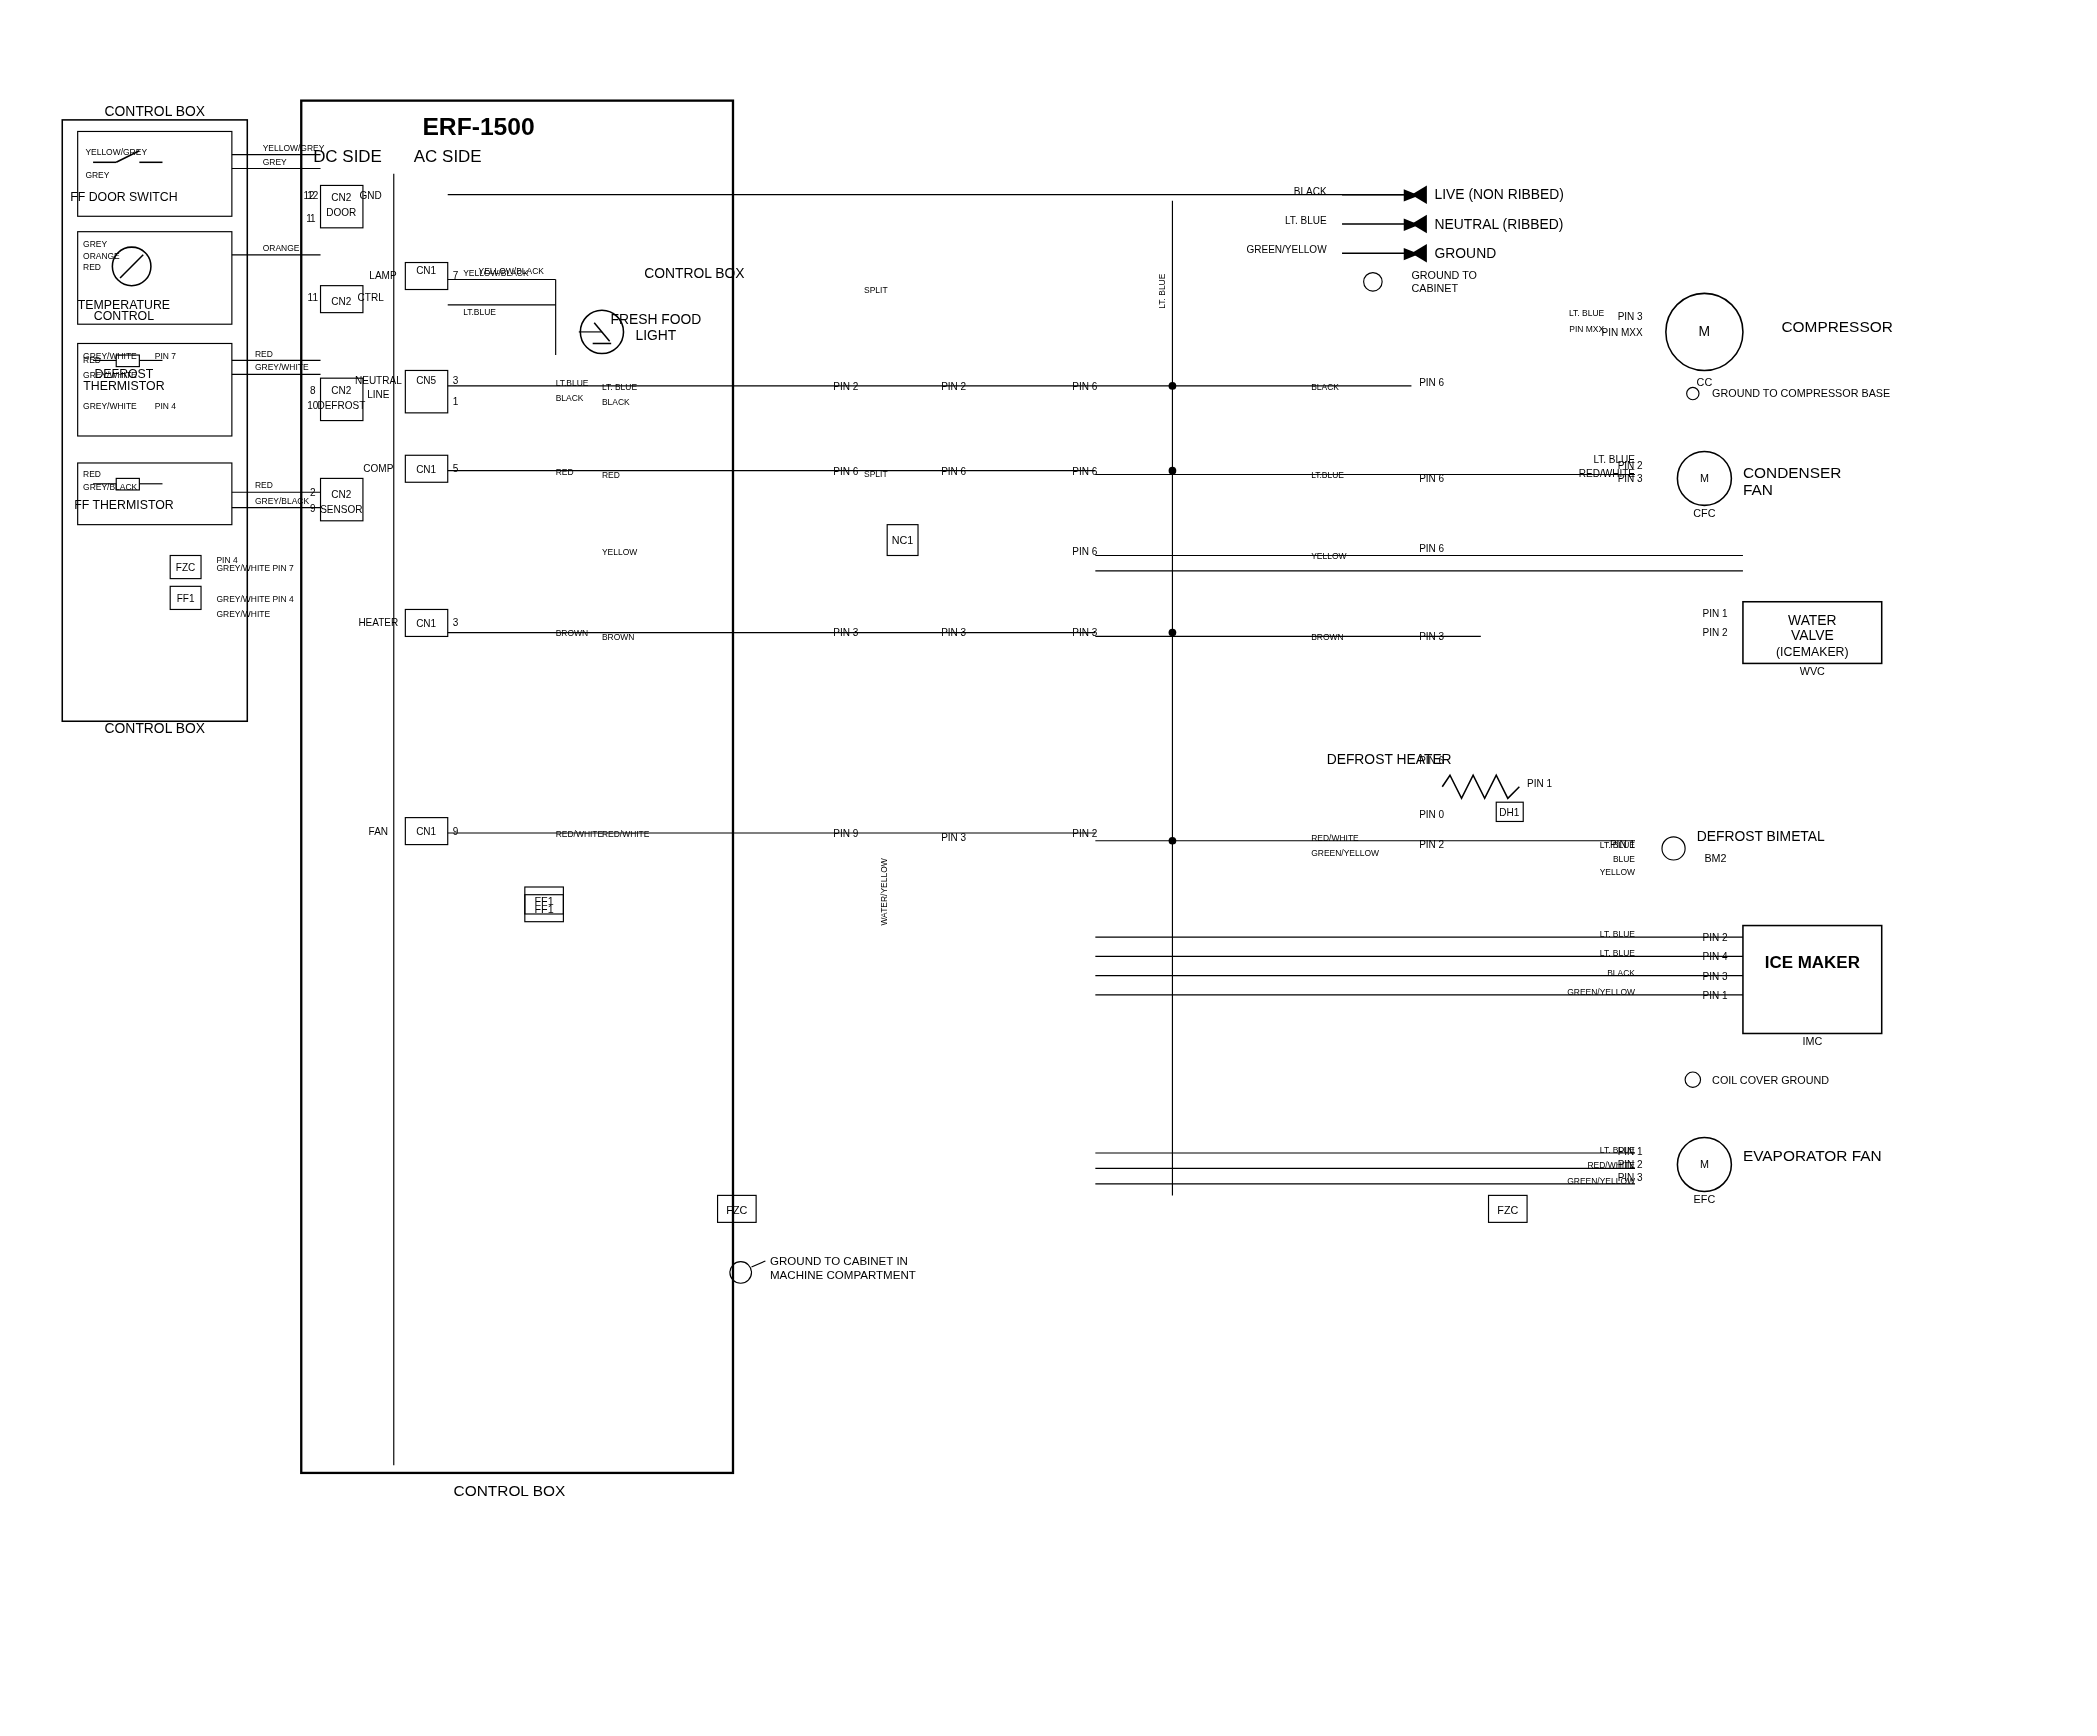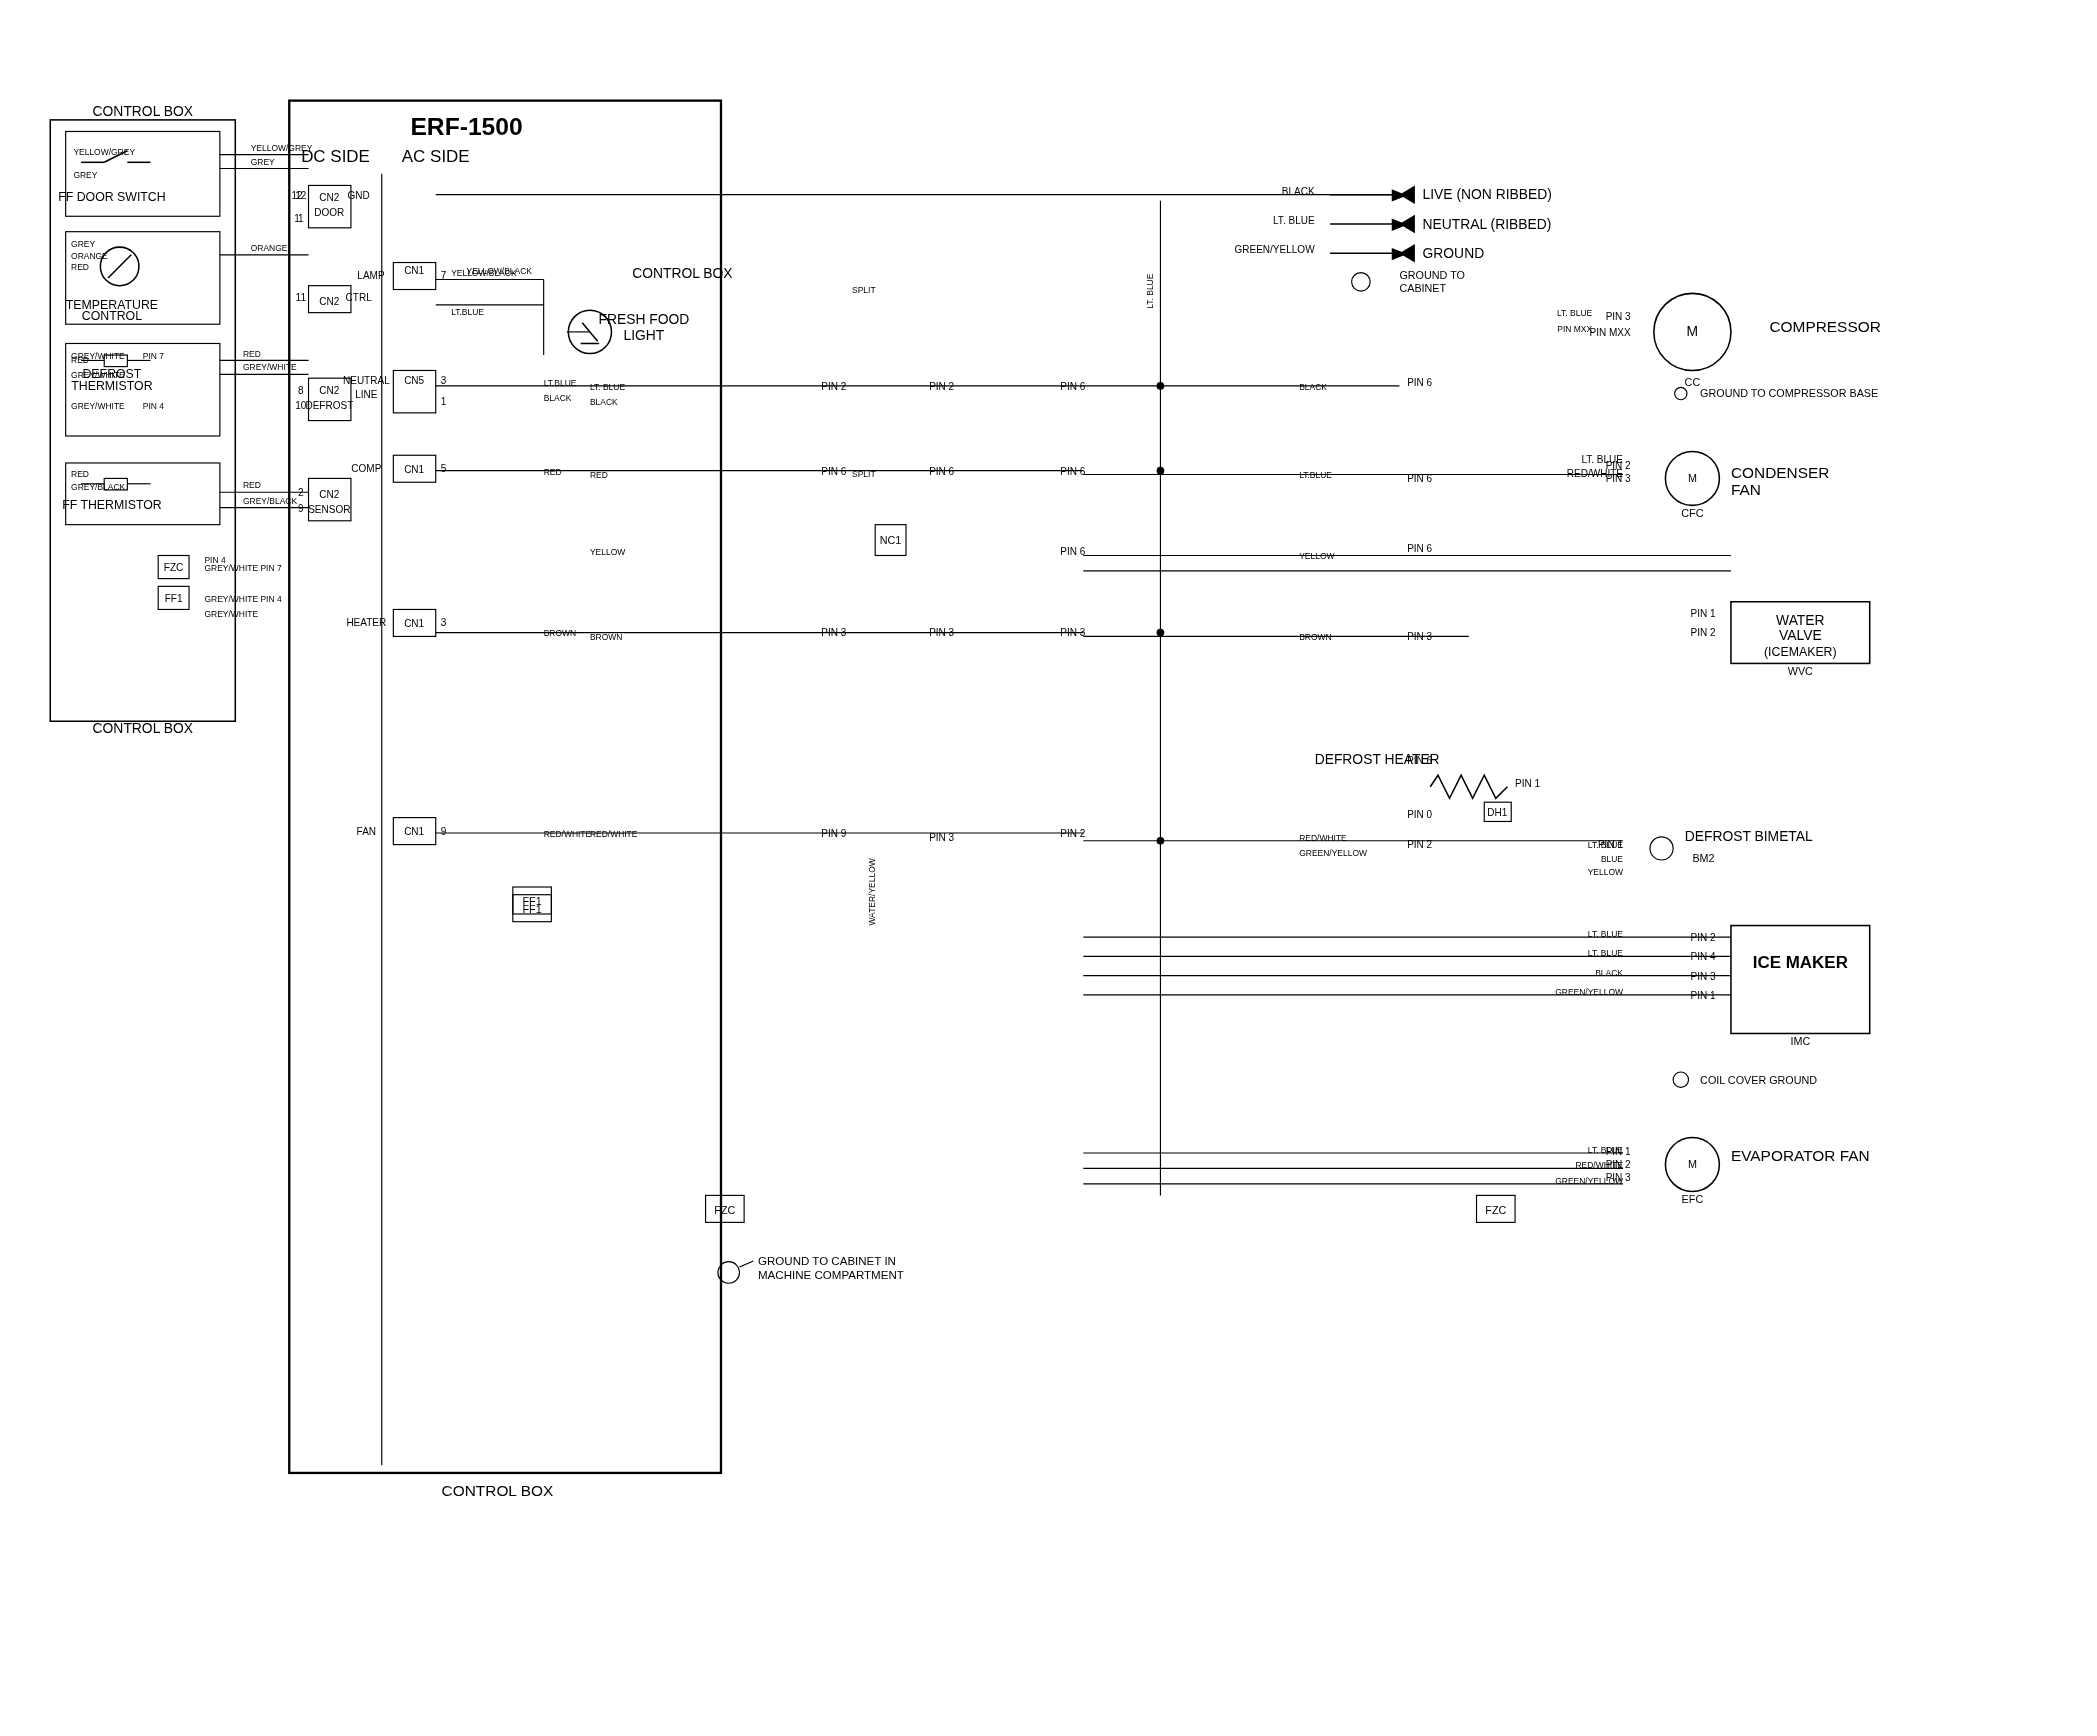--- a/index.html
+++ b/index.html
@@ -6,21 +6,21 @@
     body {
       background: #fff;
       font-family: Arial, sans-serif;
       width: 2097px;
       height: 1737px;
       overflow: hidden;
       position: relative;
     }
     #diagram-container {
       position: absolute;
-      top: 0; left: 4px;
+      top: 0; left: 16px;
       width: 1732px;
       height: 1737px;
     }
     svg {
       width: 2097px;
       height: 1737px;
     }
     text {
       font-family: Arial, sans-serif;
     }

